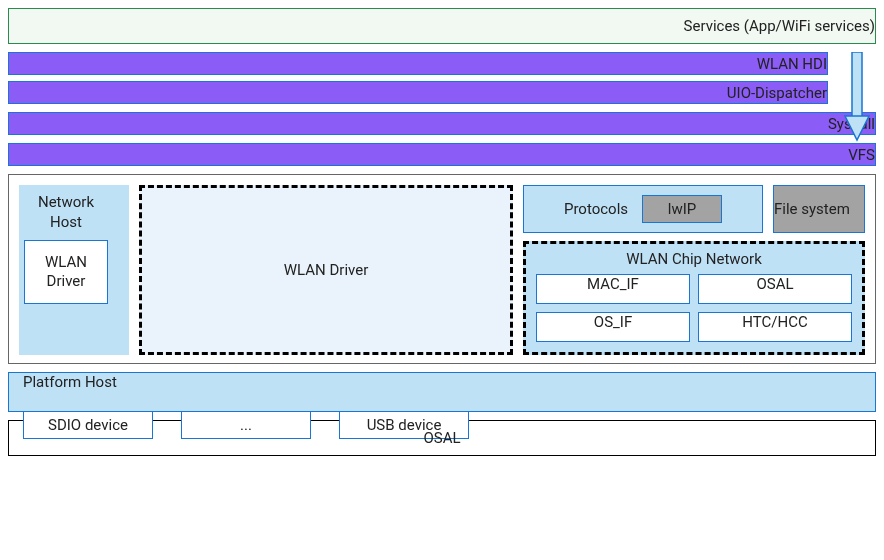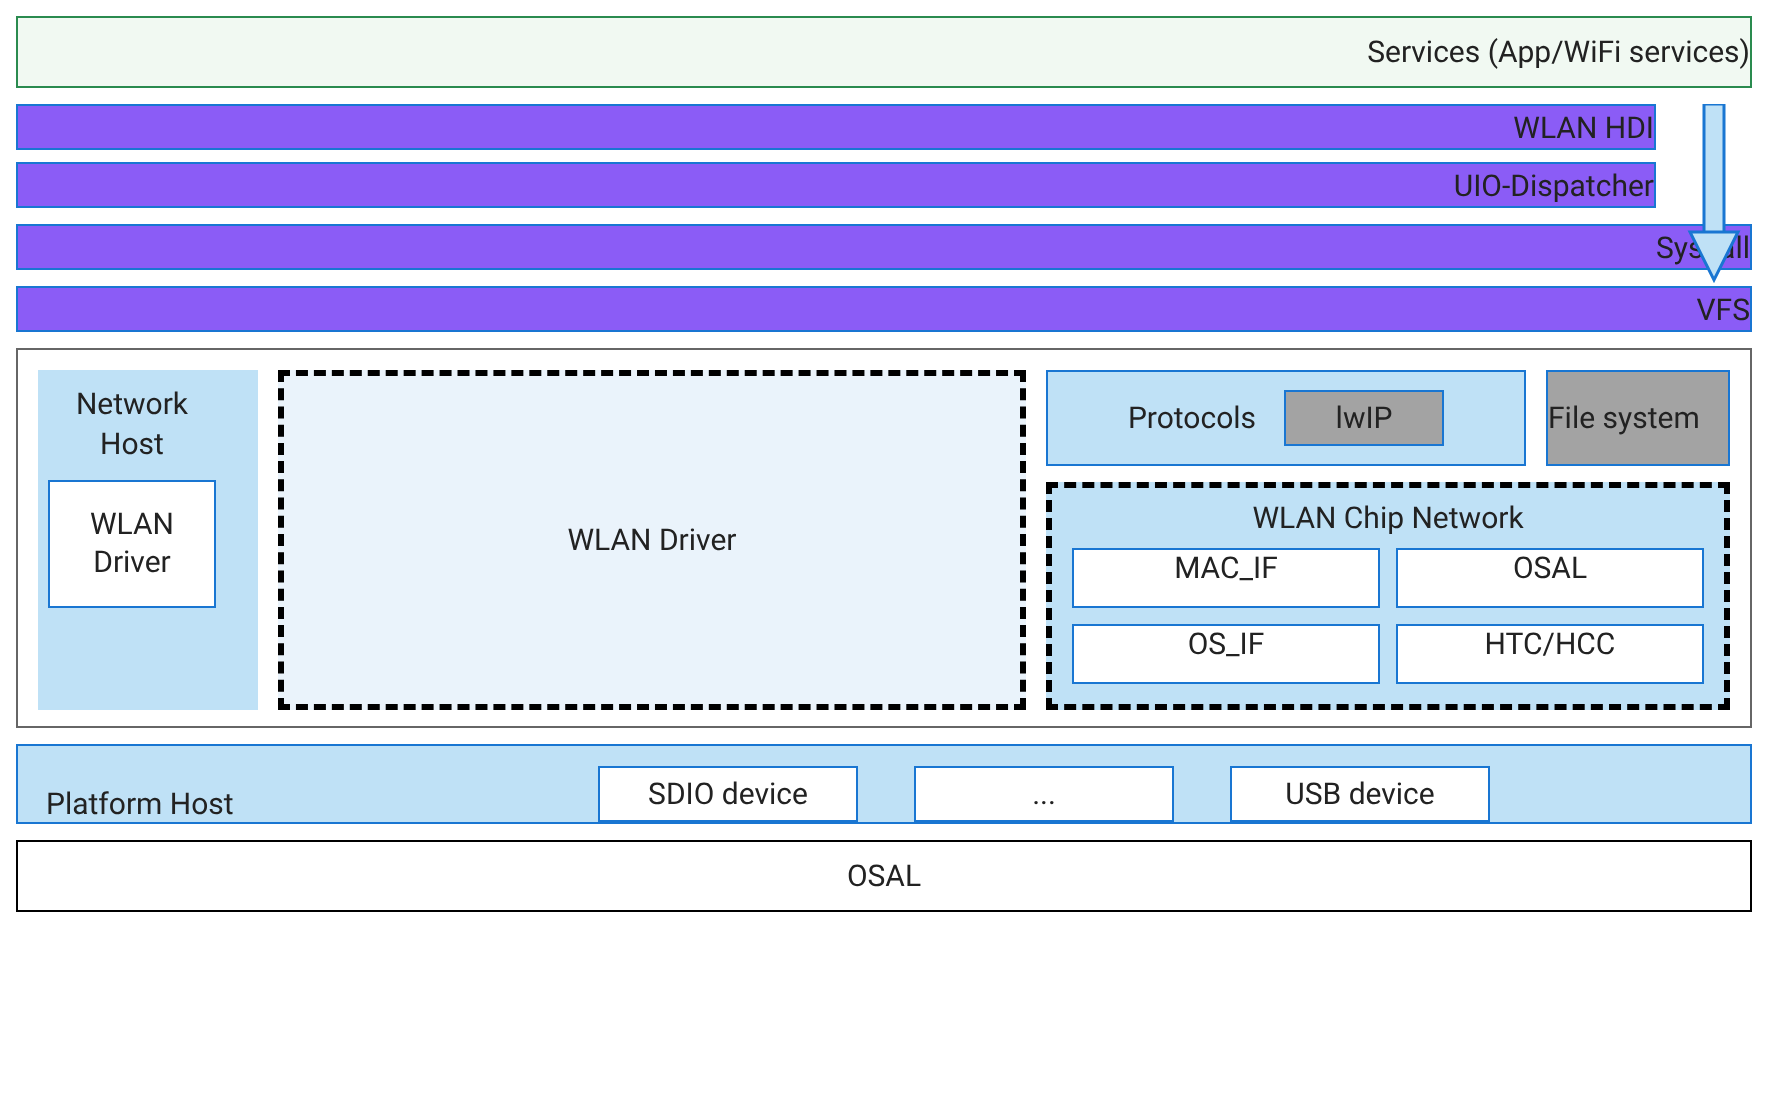--- a/index.html
+++ b/index.html
@@ -16,21 +16,21 @@
 .dashed{border:3px dashed #000;}
 .wlan-driver-big{background:#eaf3fb;display:flex;align-items:center;justify-content:center;flex:1;}
 .right-col{width:342px;display:flex;flex-direction:column;gap:8px;}
 .top-right{display:flex;gap:10px;height:48px;}
 .protocols{background:#bfe1f6;border-color:#1976d2;display:flex;align-items:center;justify-content:center;gap:14px;padding:0 12px;flex:1;position:relative;}
 .lwip{background:#a3a3a3;border-color:#1976d2;width:80px;height:28px;display:flex;align-items:center;justify-content:center;}
 .filesys{background:#a3a3a3;border-color:#1976d2;width:92px;display:flex;align-items:center;justify-content:flex-start;line-height:1.2;}
 .chip-driver{background:#bfe1f6;flex:1;padding:6px 10px 10px 10px;display:flex;flex-direction:column;align-items:center;gap:6px;}
 .chip-grid{display:grid;grid-template-columns:1fr 1fr;gap:8px;width:100%;}
 .chip-box{background:#fff;border:1.5px solid #1976d2;height:30px;display:flex;align-items:flex-start;justify-content:center;}
-.platform{background:#bfe1f6;border:1.5px solid #1976d2;height:40px;display:flex;align-items:flex-end;padding:0 14px;gap:20px;margin-bottom:8px;}
+.platform{background:#bfe1f6;border:1.5px solid #1976d2;height:40px;display:flex;align-items:flex-start;padding:0 14px;gap:20px;margin-bottom:8px;flex-direction:column;}
 .platform-label{width:140px;}
 .dev-wrap{flex:1;display:flex;gap:28px;justify-content:center;}
 .dev{background:#fff;border:1.5px solid #1976d2;height:28px;min-width:130px;display:flex;align-items:center;justify-content:center;}
 .osal{background:#fff;border:1.5px solid #000;height:36px;display:flex;align-items:center;justify-content:center;}
 </style>
 </head>
 <body>
 
 <div class="row">
   <div class="box services">

